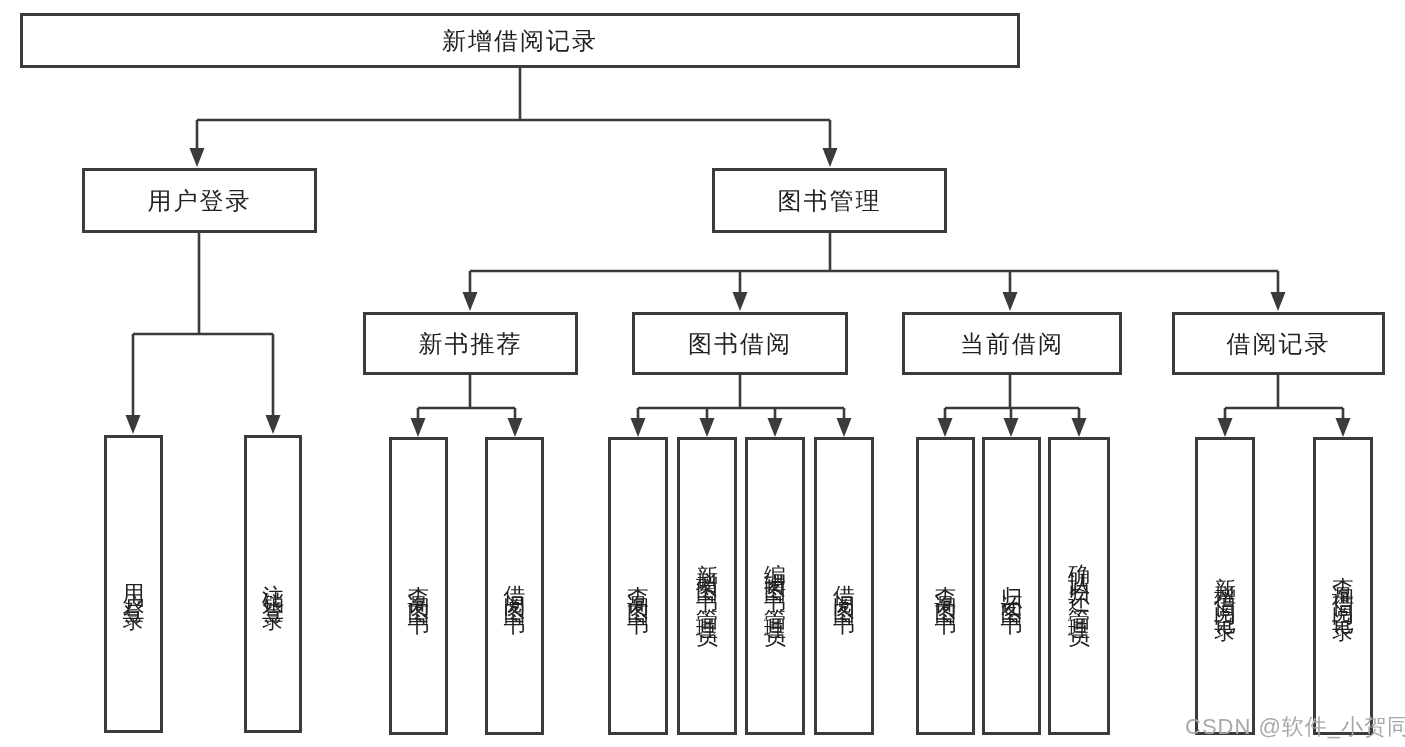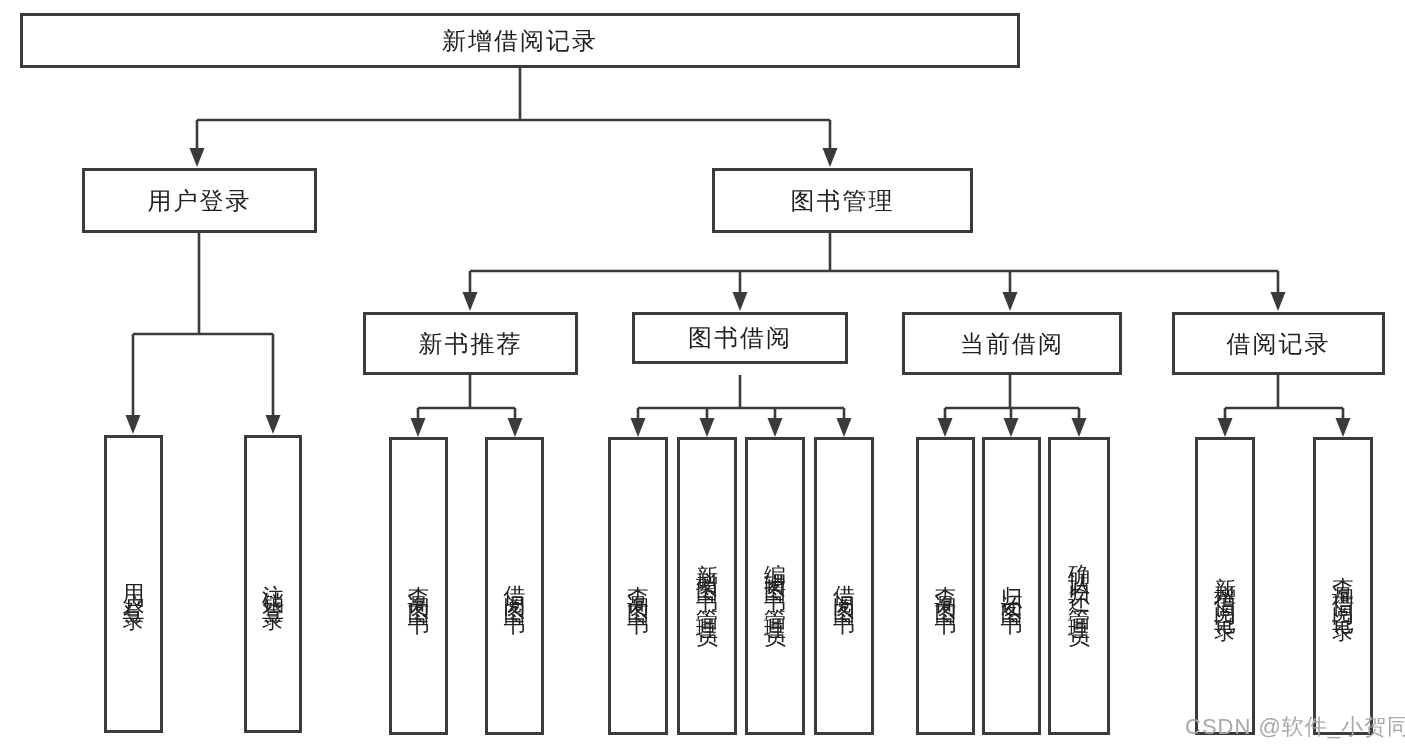--- a/index.html
+++ b/index.html
@@ -28,23 +28,23 @@
     writing-mode:vertical-rl;
     text-orientation:mixed;
     font-size:22px;
     letter-spacing:9px;
     line-height:1;
     white-space:nowrap;
   }
   
   .n-root{left:20px;top:13px;width:1000px;height:55px;}
   .n-user-login{left:82px;top:168px;width:235px;height:65px;}
-  .n-book-mgmt{left:712px;top:168px;width:261px;height:65px;}
+  .n-book-mgmt{left:712px;top:168px;width:235px;height:65px;}
   .n-new-books{left:363px;top:312px;width:215px;height:63px;}
-  .n-book-borrow{left:632px;top:312px;width:216px;height:52px;}
+  .n-book-borrow{left:632px;top:312px;width:216px;height:63px;}
   .n-current-borrow{left:902px;top:312px;width:220px;height:63px;}
   .n-borrow-records{left:1172px;top:312px;width:213px;height:63px;}
   .leaf{height:298px;}
   .n-ul0{left:104px;top:435px;width:59px;}
   .n-ul1{left:244px;top:435px;width:58px;}
   .n-nb0{left:389px;top:437px;width:59px;}
   .n-nb1{left:485px;top:437px;width:59px;}
   .n-bb0{left:608px;top:437px;width:60px;}
   .n-bb1{left:677px;top:437px;width:60px;}
   .n-bb2{left:745px;top:437px;width:60px;}

